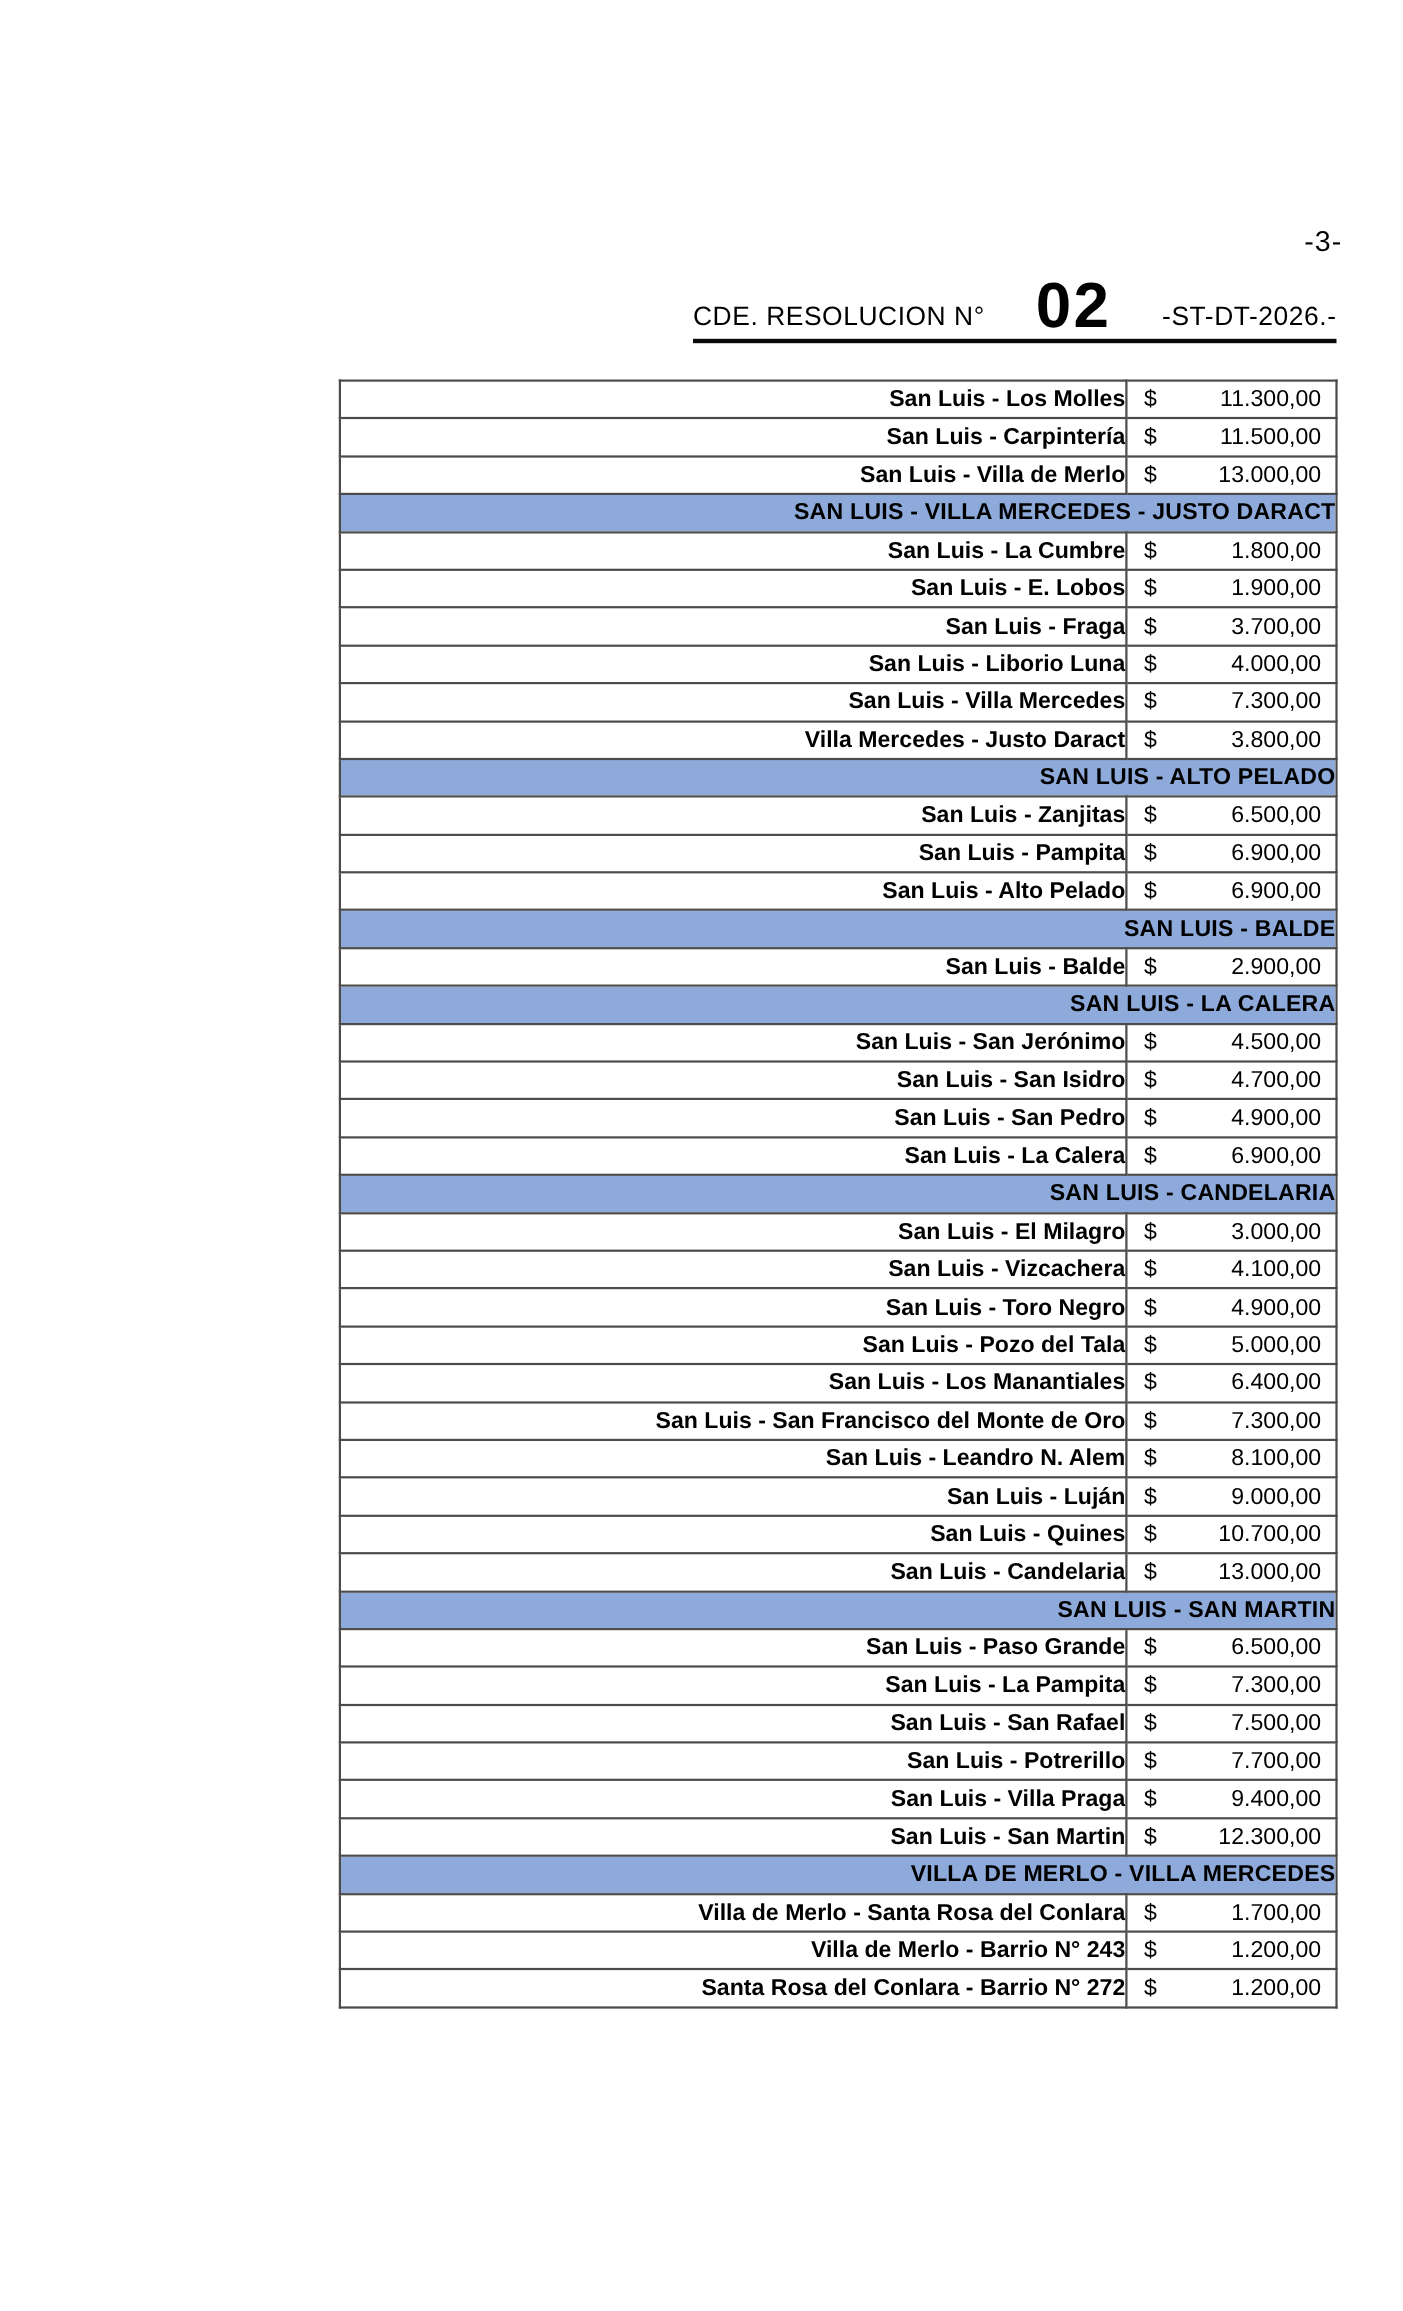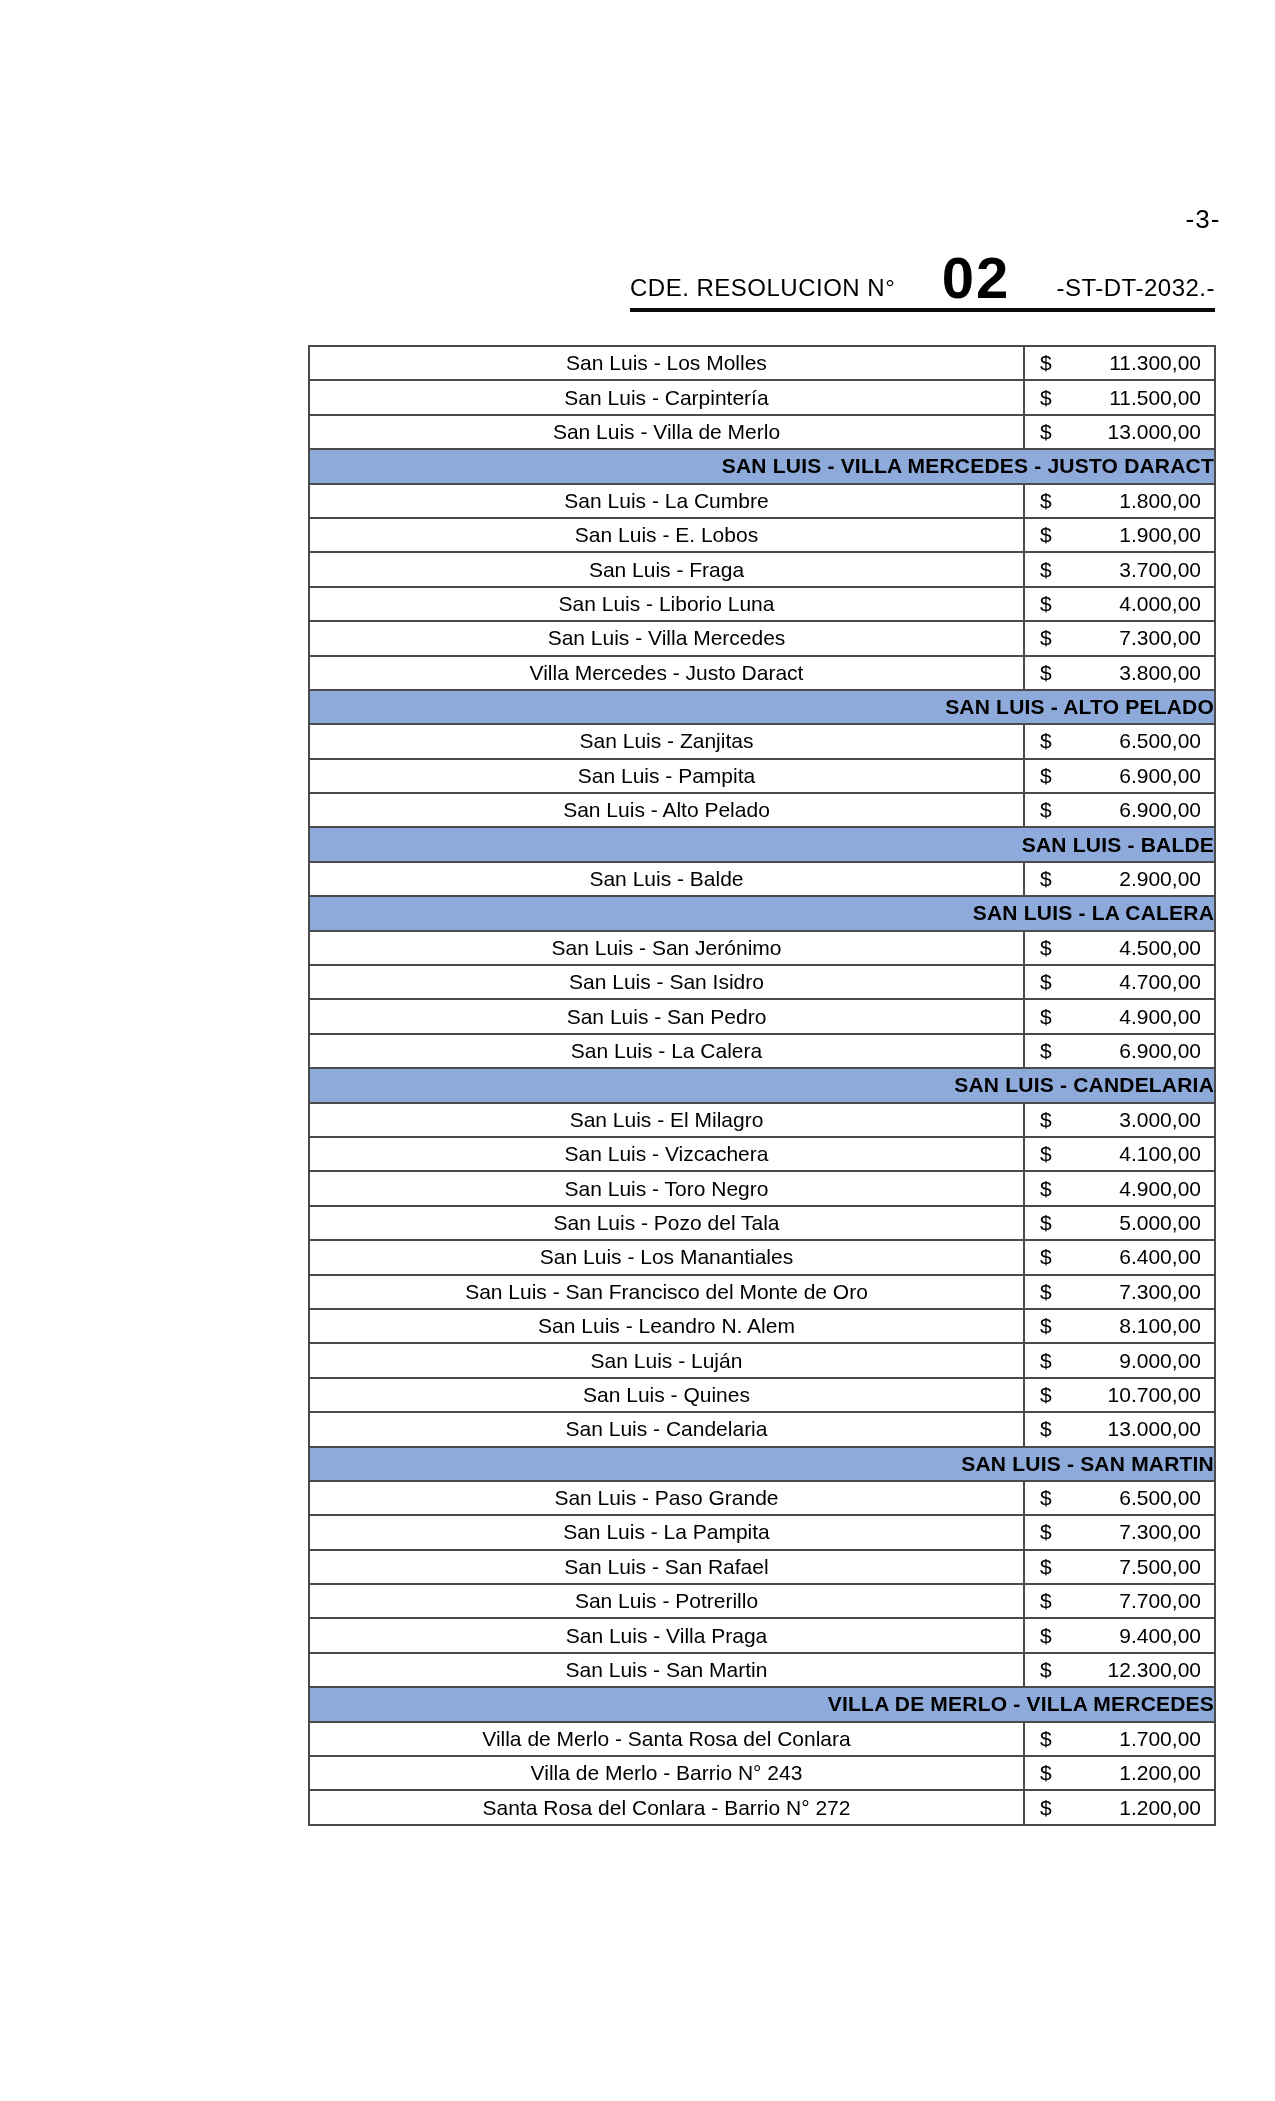--- a/index.html
+++ b/index.html
@@ -28,41 +28,41 @@
     position:absolute; left:308px; top:345px; width:906px;
     border-collapse:collapse; table-layout:fixed;
   }
   table.fares col.c-route { width:715px; }
   table.fares col.c-price { width:191px; }
   table.fares td {
     border:2px solid var(--border, #4b4b4b);
     height:32.4px; vertical-align:middle;
     font-size:21px; padding:0; overflow:hidden;
   }
-  td.route { text-align:center; }
+  td.route { text-align:right;font-weight:bold; }
   td.sec {
     background:var(--sec-bg, #8EAADB);
     font-weight:bold; text-align:right; font-size:21px;
     letter-spacing:0.2px;
   }
   .price-flex {
     display:flex; justify-content:space-between; align-items:baseline;
     padding:0 13px 0 15px;
   }
   .cur, .amt { font-size:21px; }
 </style>
 </head>
 <body>
 
 <div class="page-number">-3-</div>
 
 <div class="title-line">
   <span class="title-prefix">CDE. RESOLUCION N°</span>
   <span class="title-number">02</span>
-  <span class="title-suffix">-ST-DT-2032.-</span>
+  <span class="title-suffix">-ST-DT-2026.-</span>
 </div>
 
 <table class="fares">
   <colgroup>
     <col class="c-route">
     <col class="c-price">
   </colgroup>
   <tbody>
       <tr>
         <td class="route">San Luis - Los Molles</td>

